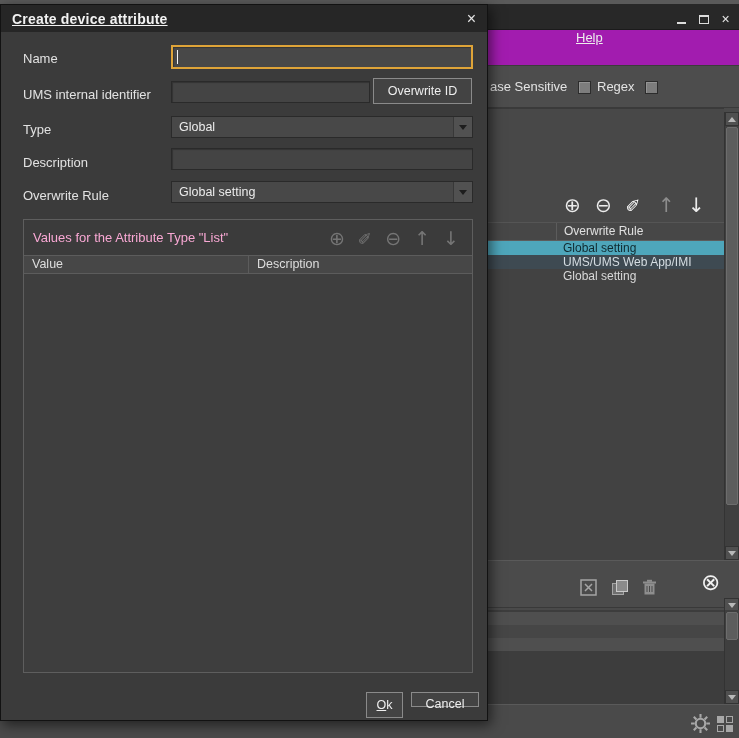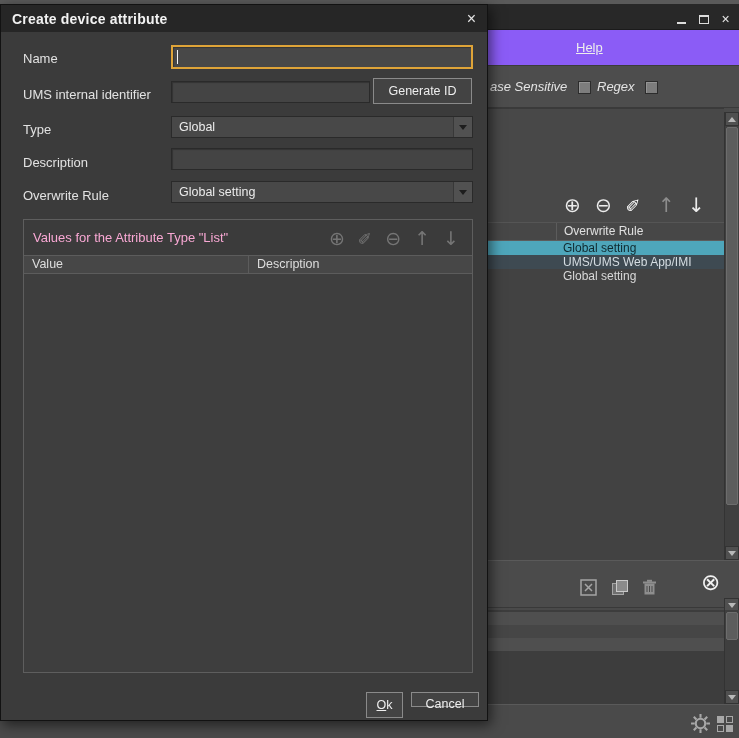--- a/index.html
+++ b/index.html
@@ -8,24 +8,24 @@
   .abs { position: absolute; }
 
   
   .frame-top { background: #5a5a5a; }
   .titlebar-bg { background: #282828; border-bottom: 1px solid #1b1b1b; }
   .winbtns { display: flex; gap: 7px; align-items: center; }
   .winbtn { width: 15px; height: 14px; display: inline-flex; align-items: center; justify-content: center; color: #e6e6e6; font-size: 14px; line-height: 1; cursor: default; }
   .glyph-min { width: 9px; height: 2px; background: #dcdcdc; margin-top: 7px; }
   .glyph-max { width: 10px; height: 9px; border: 1px solid #dcdcdc; border-top-width: 2px; }
 
-  .panel-help { background: #8b5cf6; border-bottom: 1px solid #3c3c3c; display: flex; align-items: center; }
+  .panel-help { background: #a21caf; border-bottom: 1px solid #3c3c3c; display: flex; }
   .help-link { color: #ededed; font-size: 13px; text-decoration: underline; margin-left: 88px; cursor: default; }
 
-  .search-row { background: #4d4d4d; border-bottom: 1px solid #3a3a3a; font-size: 13px; color: #e3e3e3; font-style: italic; }
+  .search-row { background: #4d4d4d; border-bottom: 1px solid #3a3a3a; font-size: 13px; color: #e3e3e3; }
   .opt-label { position: absolute; line-height: 42px; white-space: nowrap; }
   .checkbox { position: absolute; top: 15px; width: 13px; height: 13px; background: #7d7d7d; border: 1px solid #2c2c2c; box-shadow: inset 1px 1px 0 rgba(255,255,255,.18); }
 
   .content-area { background: #484848; border-top: 1px solid #3a3a3a; }
 
   .tb-ic { position: absolute; top: 2px; font-family: "DejaVu Sans", sans-serif; font-size: 20px; color: #ececec; line-height: 26px; display: inline-block; }
   .tb-ic.pencil { font-size: 18px; transform: rotate(-90deg); color: #ffffff; }
   .tb-ic.dim { color: #8d8d8d; }
 
   .ov-table { background: #424242; border-top: 1px solid #555; }
@@ -52,21 +52,21 @@
   .stripe { position: absolute; left: 0; width: 236px; height: 13px; }
   .stripe.light { background: #4f4f4f; }
   .stripe.mid { background: #464646; }
 
   .bottom-bar { background: #4a4a4a; border-top: 1px solid #5a5a5a; }
   .corner-icons { position: absolute; right: 5px; top: 8px; display: flex; gap: 5px; align-items: center; }
 
   
   .dialog { background: #3b3b3b; border: 1px solid #121212; box-shadow: 3px 4px 12px rgba(0,0,0,.55); z-index: 10; }
   .dlg-titlebar { height: 27px; background: #262626; display: flex; align-items: center; padding: 0 11px; }
-  .dlg-title { color: #f2f2f2; font-size: 14px; font-weight: bold; letter-spacing: .2px; }
+  .dlg-title { color: #f2f2f2; font-size: 14px; font-weight: bold; letter-spacing: .2px; text-decoration: underline; }
   .dlg-close { margin-left: auto; color: #e5e5e5; font-size: 16px; line-height: 1; cursor: default; }
 
   .fld-label { position: absolute; font-size: 13px; color: #e2e2e2; white-space: nowrap; }
   .textfield { position: absolute; background: #444444; border: 1px solid #2a2a2a; box-shadow: inset 1px 1px 1px rgba(0,0,0,.25); }
   .textfield.focus { border: 2px solid var(--focus-orange, #dfa438); background: #484848; }
   .caret { position: absolute; left: 4px; top: 3px; width: 1px; height: 14px; background: #f5f5f5; }
 
   .btn { position: absolute; display: block; text-align: center; background: #434343; border: 1px solid #8a8a8a; color: #eeeeee; font-size: 12.5px; font-family: inherit; line-height: 23px; cursor: default; }
   .btn-ok::first-letter { text-decoration: underline; }
 
@@ -199,21 +199,21 @@
       <span class="dlg-close">×</span>
     </div>
 
     <span class="fld-label" style="left:22px;top:46px">Name</span>
     <div class="textfield focus" style="left:170px;top:40px;width:302px;height:24px">
       <span class="caret"></span>
     </div>
 
     <span class="fld-label" style="left:22px;top:82px">UMS internal identifier</span>
     <div class="textfield" style="left:170px;top:76px;width:199px;height:22px"></div>
-    <button class="btn" style="left:372px;top:73px;width:99px;height:26px">Generate ID</button>
+    <button class="btn" style="left:372px;top:73px;width:99px;height:26px">Overwrite ID</button>
 
     <span class="fld-label" style="left:22px;top:117px">Type</span>
     <div class="combo" style="left:170px;top:111px;width:302px;height:22px">
       <span class="combo-text">Global</span>
       <span class="combo-arrow"></span>
     </div>
 
     <span class="fld-label" style="left:22px;top:150px">Description</span>
     <div class="textfield" style="left:170px;top:143px;width:302px;height:22px"></div>
 

